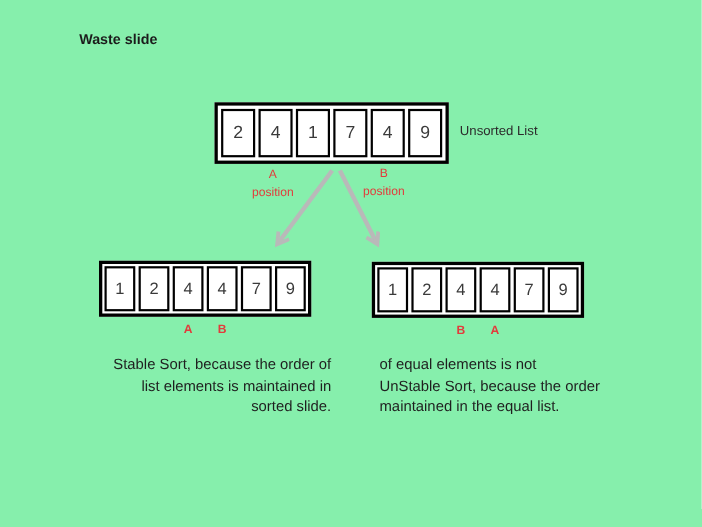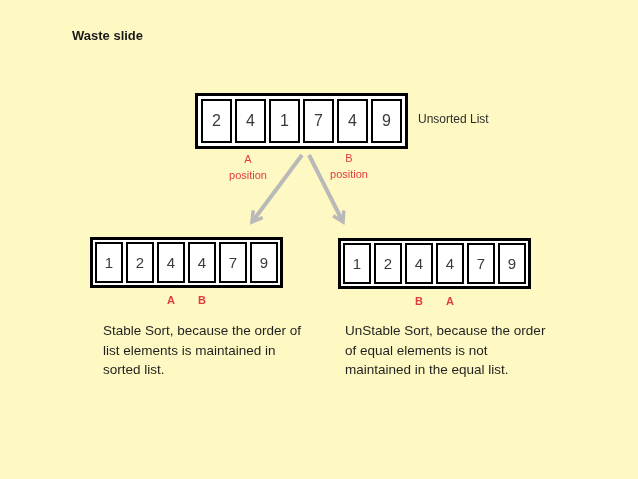--- a/index.html
+++ b/index.html
@@ -1,20 +1,20 @@
 <!DOCTYPE html>
 <html style="--label-red: #e23c3c; --arrow-gray: #b9b9b9; --box-black: #000000;"><head>
 <meta charset="utf-8">
 <style>
   html, body { margin: 0; padding: 0; background: #ffffff; }
   .canvas {
     position: relative;
     width: 638px;
     height: 479px;
-    background: #fef9c3;
+    background: #86efac;
     overflow: hidden;
     font-family: "Liberation Sans", sans-serif;
   }
   .title {
     position: absolute;
     left: 72px; top: 28px;
     font-size: 13px;
     font-weight: bold;
     color: #1b1b1b;
   }
@@ -71,21 +71,21 @@
   .mk-stable-b   { left: 194px; top: 294px; }
   .mk-unstable-b { left: 411px; top: 295px; }
   .mk-unstable-a { left: 442px; top: 295px; }
 
   .caption {
     position: absolute;
     font-size: 13.5px;
     line-height: 19.5px;
     color: #1f1f1f;
   }
-  .caption-stable   { left: 103px; top: 321px; }
+  .caption-stable   { left: 103px; top: 321px; text-align: right; }
   .caption-unstable { left: 345px; top: 321px; }
 </style>
 </head>
 <body>
 
 <div class="canvas">
 
   <div class="title">Waste slide</div>
 
   <div class="list-box unsorted-box">
@@ -135,21 +135,21 @@
     <div class="cell">4</div>
     <div class="cell">7</div>
     <div class="cell">9</div>
   </div>
   <span class="marker-letter mk-unstable-b">B</span>
   <span class="marker-letter mk-unstable-a">A</span>
 
   <div class="caption caption-stable">
     <div>Stable Sort, because the order of</div>
     <div>list elements is maintained in</div>
-    <div>sorted list.</div>
+    <div>sorted slide.</div>
   </div>
   <div class="caption caption-unstable">
+    <div>of equal elements is not</div>
     <div>UnStable Sort, because the order</div>
-    <div>of equal elements is not</div>
     <div>maintained in the equal list.</div>
   </div>
 
 </div>
 
 </body></html>

